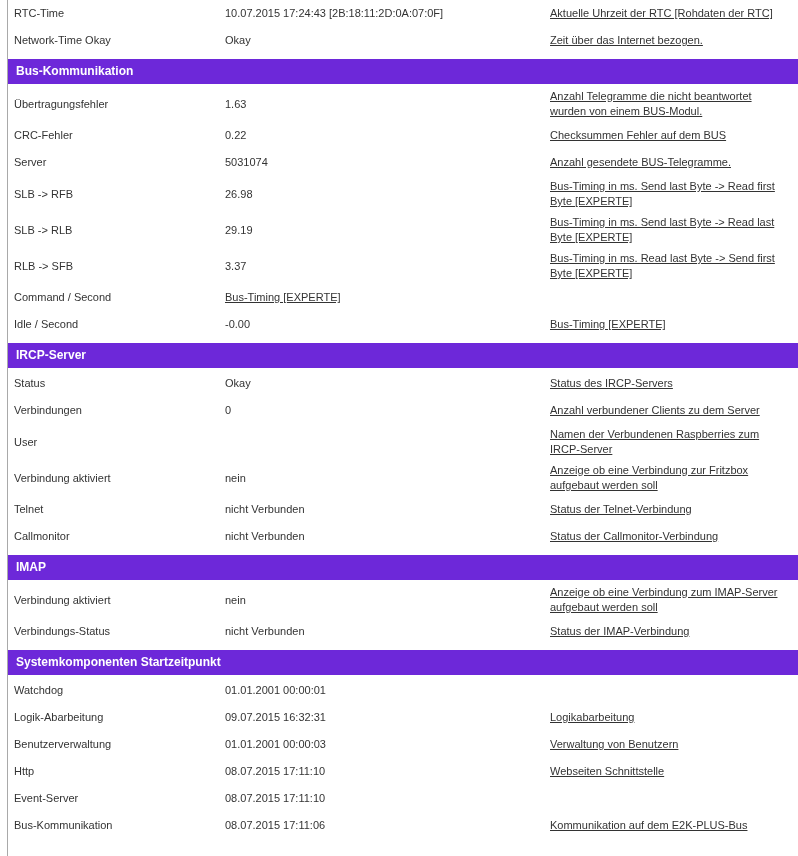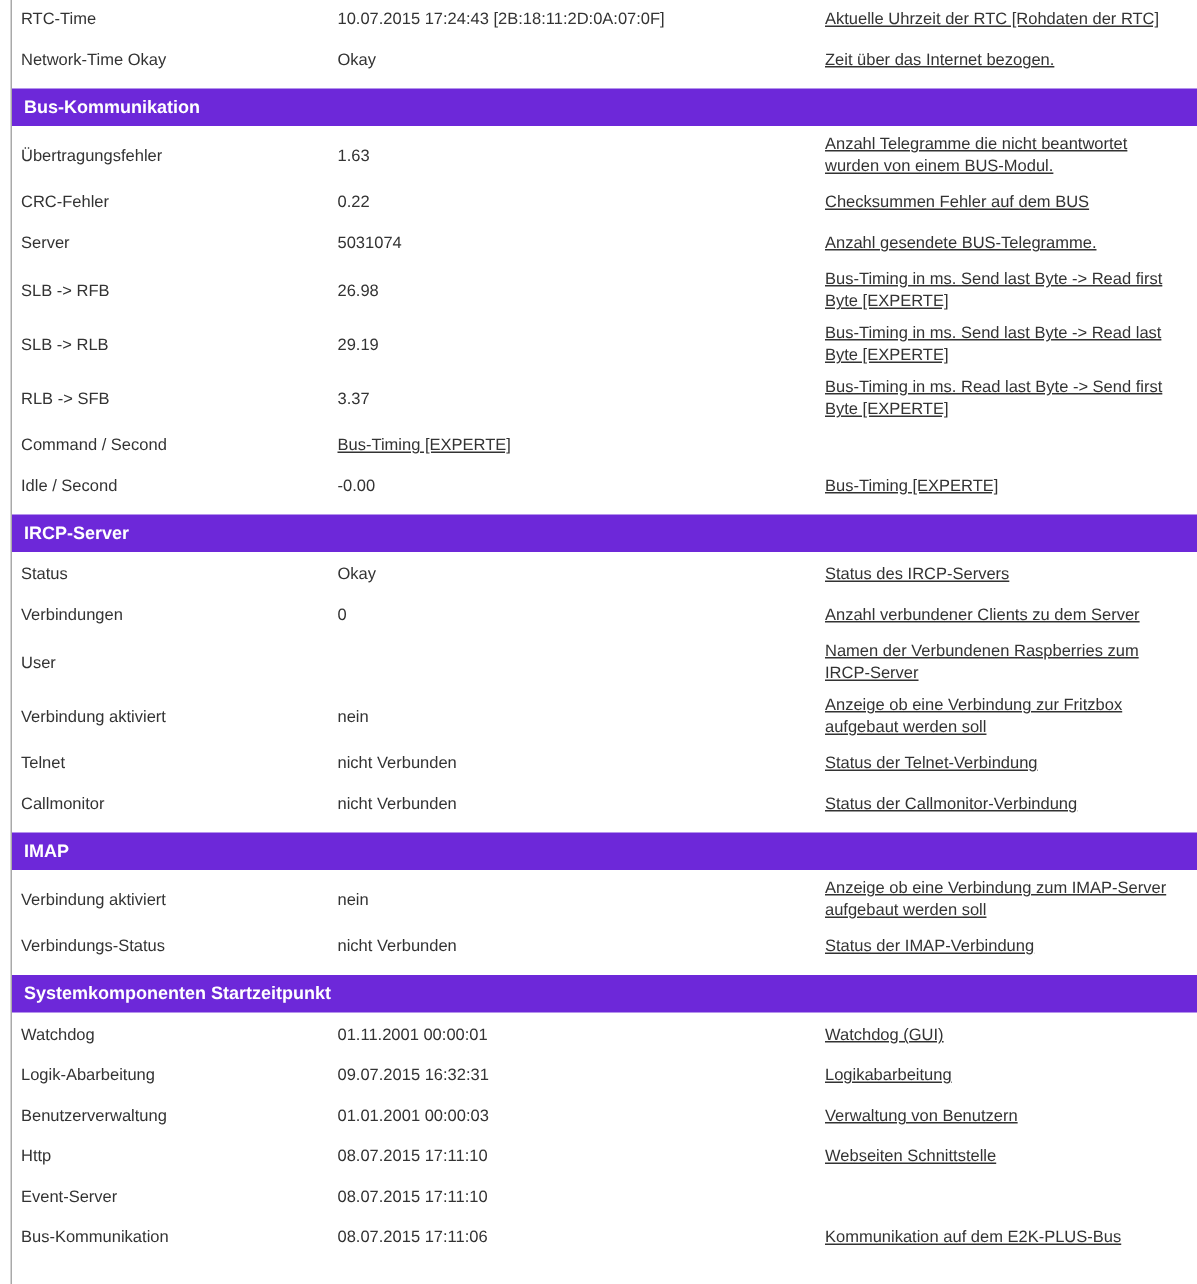--- a/index.html
+++ b/index.html
@@ -213,22 +213,21 @@
 </div>
   </section>
 
   <section>
     <div class="section-header">
       <span>Systemkomponenten Startzeitpunkt</span>
     </div>
     <div class="rows">
   <div class="row">
     <div class="cell label">Watchdog</div>
-    <div class="cell value">01.11.2001 00:00:01</div>
-    <div class="cell desc">Watchdog (GUI)</div>
+    <div class="cell value">01.01.2001 00:00:01</div>
   </div>
 
   <div class="row">
     <div class="cell label">Logik-Abarbeitung</div>
     <div class="cell value">09.07.2015 16:32:31</div>
     <div class="cell desc">Logikabarbeitung</div>
   </div>
 
   <div class="row">
     <div class="cell label">Benutzerverwaltung</div>

